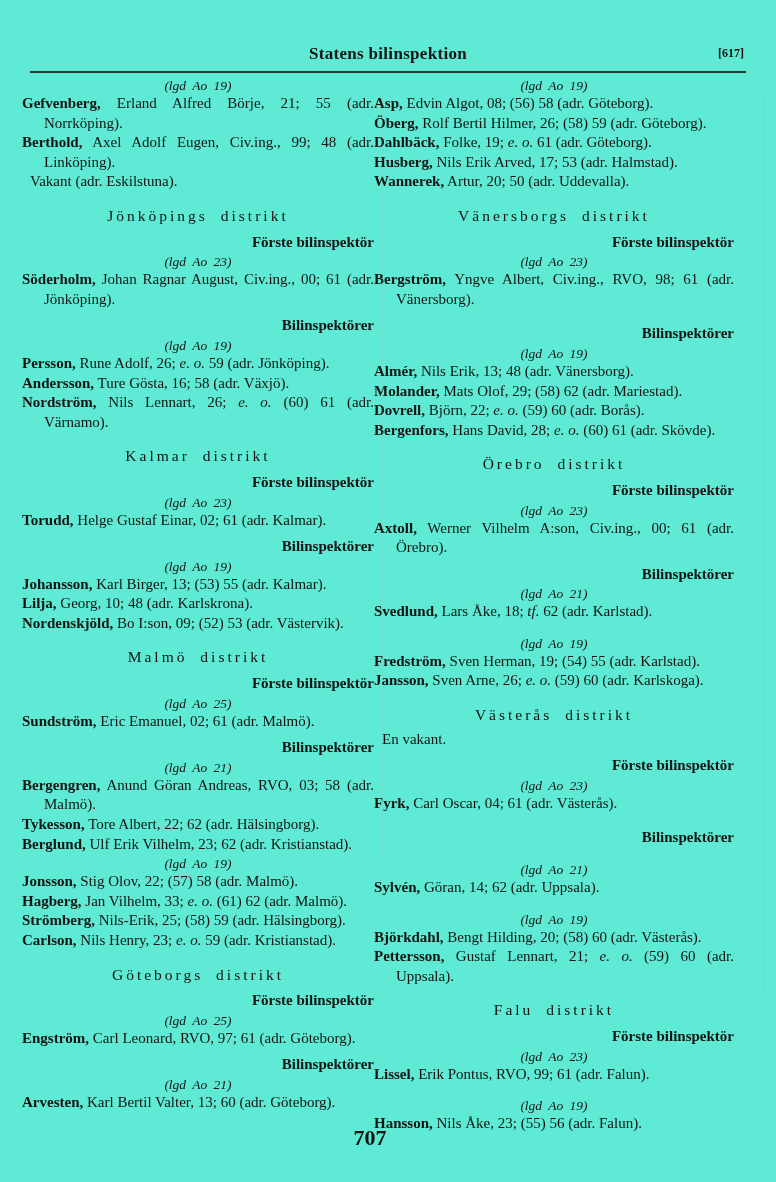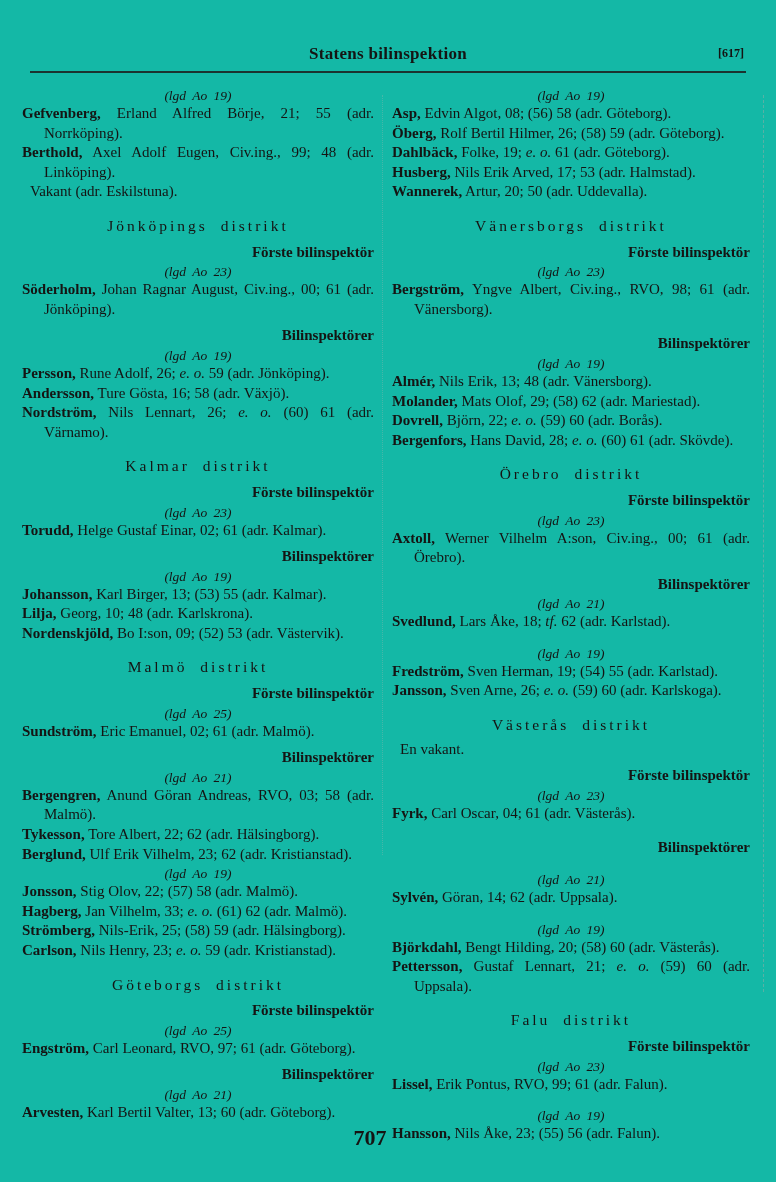--- a/index.html
+++ b/index.html
@@ -1,21 +1,21 @@
 <!DOCTYPE html>
 <html><head>
 <meta charset="utf-8">
 <style>
   html, body { margin: 0; padding: 0; background: #e8e8e6; }
   .page {
     position: relative;
     width: 776px;
     height: 1182px;
     margin: 0 auto;
-    background: #14b8a6;
+    background: #5eead4;
     color: #151413;
     font-family: "Liberation Serif", "DejaVu Serif", serif;
     font-size: 15px;
     line-height: 19.6px;
     overflow: hidden;
   }
   
   .header {
     position: absolute;
     top: 44px; left: 30px; right: 30px;
@@ -37,23 +37,22 @@
   }
   .header-rule {
     position: absolute;
     top: 71px; left: 30px; right: 30px;
     border-top: 2px solid #1c1b1a;
     opacity: 0.85;
   }
   
   .columns {
     position: absolute;
-    top: 86px; left: 22px; right: 26px;
+    top: 76px; left: 22px; right: 26px;
     display: flex;
-    gap: 18px;
   }
   .col { flex: 1 1 0; min-width: 0; }
   .col-left  { max-width: 352px; }
   .col-right { max-width: 360px; }
 
   .block { margin: 0; }
   .grade {
     text-align: center;
     font-style: italic;
     font-size: 13.5px;

